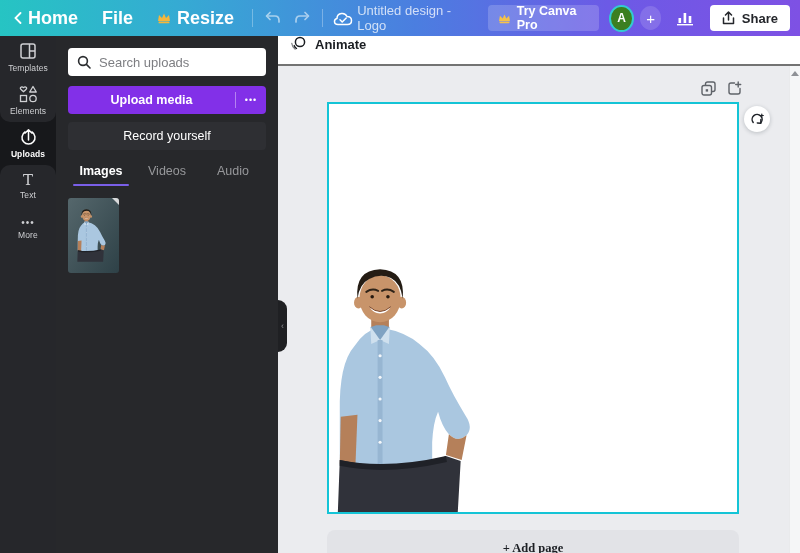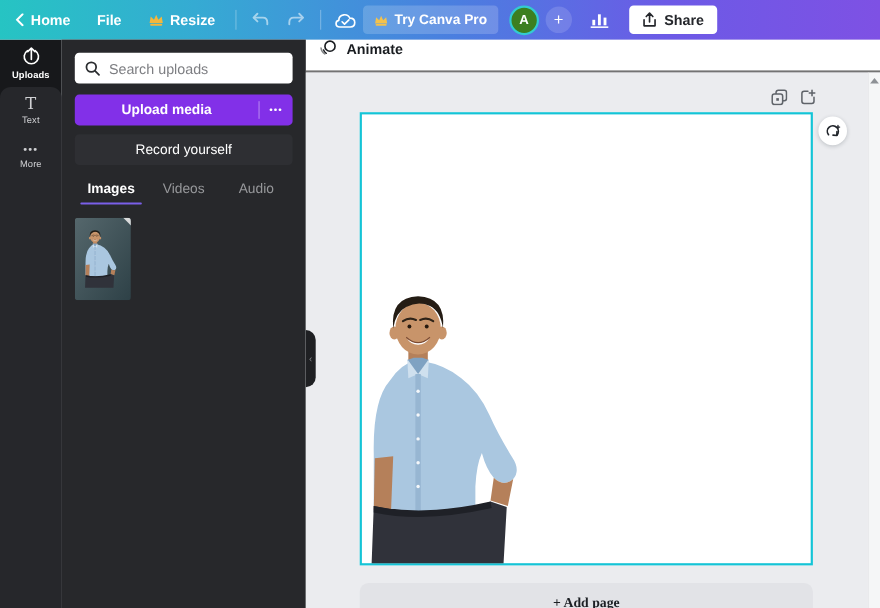--- a/index.html
+++ b/index.html
@@ -4,21 +4,21 @@
 <style>
   * { margin:0; padding:0; box-sizing:border-box; }
   html,body { width:800px; height:553px; overflow:hidden;
     font-family:"Liberation Sans", sans-serif; background:#ebecef; }
 
   
   .topbar { position:relative; height:36px; display:flex; align-items:center;
     padding:0 10px 0 14px; gap:0;
     background:linear-gradient(90deg,#26c4c3 0%,#35abd3 22%,#4b7ee0 52%,#6c5ae6 76%,#7e51e4 100%); }
   .tb-item { display:flex; align-items:center; gap:6px; color:#fff;
-    font-size:13px; font-weight:700; padding:0 12px; height:36px; cursor:default; }
+    font-size:18px; font-weight:700; padding:0 12px; height:36px; cursor:default; }
   .tb-item:first-child { padding-left:0; }
   .tb-sep { width:1px; height:18px; background:rgba(255,255,255,.3); margin:0 6px; }
   .tb-iconbtn { width:32px; height:36px; display:flex; align-items:center; justify-content:center; }
   .dim { opacity:.55; }
   .tb-title { margin-left:auto; margin-right:18px; color:rgba(255,255,255,.75);
     font-size:13px; font-weight:400; }
   .try-pro { display:flex; align-items:center; gap:6px; height:26px; padding:0 10px;
     background:rgba(255,255,255,.18); border-radius:4px; color:#fff;
     font-size:12.5px; font-weight:700; margin-right:10px; }
   .avatar { width:27px; height:27px; border-radius:50%; background:#3c7f20;
@@ -172,20 +172,21 @@
       <path d="M14,5 H6 Q2,5 2,9.5 V11" stroke="#fff" stroke-width="1.7" fill="none" stroke-linecap="round"></path>
     </svg>
   </div>
   <div class="tb-sep"></div>
   <div class="tb-iconbtn">
     <svg width="20" height="15" viewBox="0 0 20 15">
       <path d="M5,13.5 Q1.5,13.5 1.5,10.5 Q1.5,8 4,7.5 Q4,3 8.5,2.5 Q12.5,2 14,5.5 Q18.5,5.5 18.5,9.5 Q18.5,13.5 14.5,13.5 Z" stroke="#fff" stroke-width="1.5" fill="none" stroke-linejoin="round"></path>
       <path d="M7,8.8 L9.2,11 L13.2,7" stroke="#fff" stroke-width="1.5" fill="none" stroke-linecap="round" stroke-linejoin="round"></path>
     </svg>
   </div>
+  <span class="tb-title">Untitled design - Logo</span>
   <div class="try-pro">
     <svg width="13" height="11" viewBox="0 0 14 12">
       <path d="M1,9 L2,3 L5,6 L7,1.5 L9,6 L12,3 L13,9 Z" fill="#f5c24a"></path>
       <rect x="1.5" y="9.5" width="11" height="1.8" rx=".9" fill="#f5c24a"></rect>
     </svg>
     <span>Try Canva Pro</span>
   </div>
   <div class="avatar">
     <span>A</span>
   </div>
@@ -205,20 +206,38 @@
       <path d="M6.5,9 V1.5 M3.5,4 L6.5,1 L9.5,4" stroke="#24262b" stroke-width="1.5" fill="none" stroke-linecap="round" stroke-linejoin="round"></path>
       <path d="M1.5,7 V12.5 H11.5 V7" stroke="#24262b" stroke-width="1.5" fill="none" stroke-linecap="round" stroke-linejoin="round"></path>
     </svg>
     <span>Share</span>
   </div>
 </header>
 
 <div class="main">
 
   <nav class="rail">
+    <div class="rail-group top">
+      <div class="rail-item">
+        <svg width="18" height="18" viewBox="0 0 18 18">
+          <rect x="2" y="2" width="14" height="14" rx="2" stroke="#cfd0d3" stroke-width="1.5" fill="none"></rect>
+          <path d="M10.5,2 V16 M10.5,9 H16" stroke="#cfd0d3" stroke-width="1.5"></path>
+        </svg>
+        <span class="lbl">Templates</span>
+      </div>
+      <div class="rail-item">
+        <svg width="19" height="18" viewBox="0 0 19 18">
+          <path d="M4.5,2.6 q1.6,-1.6 3,0 q1,1.2 -3,4 q-4,-2.8 -3,-4 q1.4,-1.6 3,0 Z" fill="none" stroke="#cfd0d3" stroke-width="1.3"></path>
+          <path d="M14,1.5 L17.3,7 H10.7 Z" fill="none" stroke="#cfd0d3" stroke-width="1.3" stroke-linejoin="round"></path>
+          <rect x="1.5" y="10.5" width="6" height="6" stroke="#cfd0d3" stroke-width="1.3" fill="none"></rect>
+          <circle cx="14" cy="13.5" r="3.2" stroke="#cfd0d3" stroke-width="1.3" fill="none"></circle>
+        </svg>
+        <span class="lbl">Elements</span>
+      </div>
+    </div>
     <div class="rail-item active">
       <svg width="19" height="18" viewBox="0 0 19 18">
         <path d="M6,4 A6.5,6.5 0 1 0 13,4" stroke="#fff" stroke-width="1.5" fill="none" stroke-linecap="round"></path>
         <path d="M9.5,12 V2 M6.2,5 L9.5,1.7 L12.8,5" stroke="#fff" stroke-width="1.5" fill="none" stroke-linecap="round" stroke-linejoin="round"></path>
       </svg>
       <span class="lbl" style="font-weight:700">Uploads</span>
     </div>
     <div class="rail-group bottom">
       <div class="rail-item">
         <span class="t-serif">T</span>

